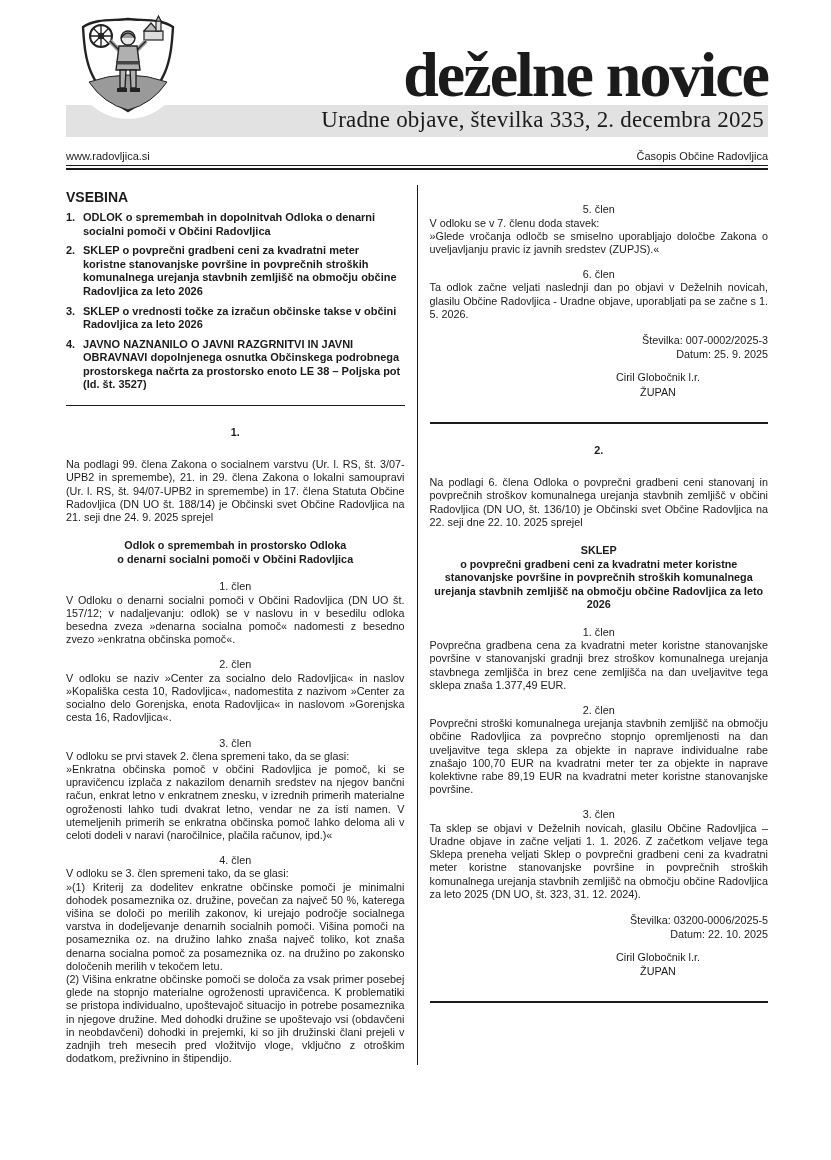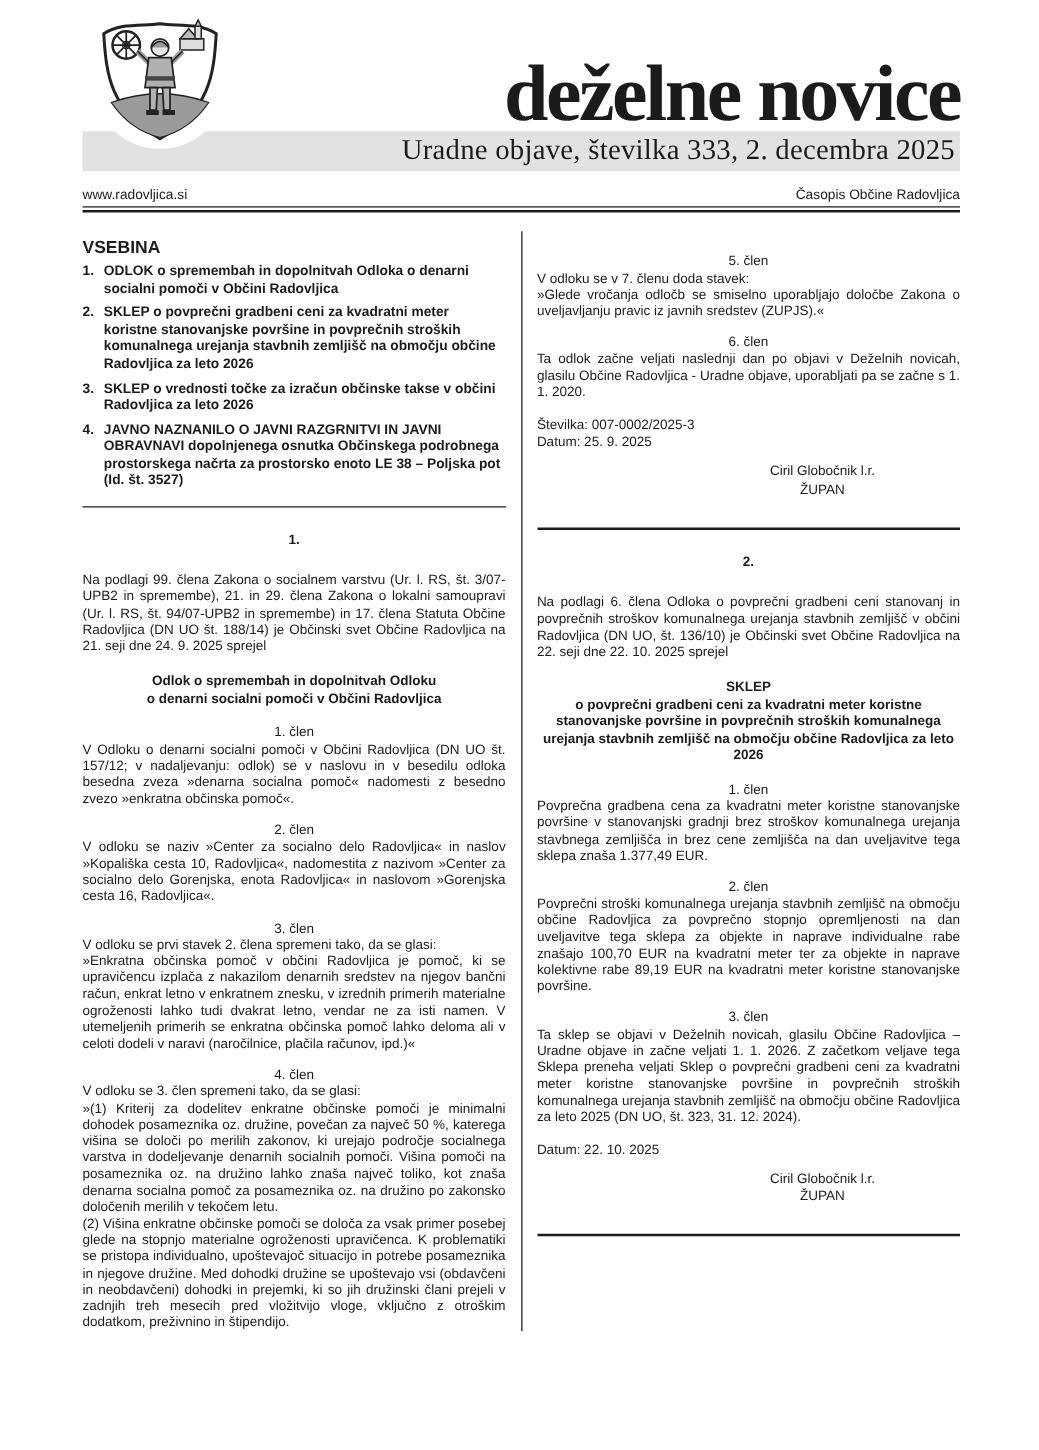--- a/index.html
+++ b/index.html
@@ -49,21 +49,21 @@
   .toc-text{flex:1;}
   .toc-rule{border:none;border-top:1.7px solid #1b1b1b;margin:13px 0 0;}
 
   
   .sec-no{text-align:center;font-weight:700;margin:20px 0 19px;}
   .para{white-space:pre-line;margin:0;}
   .doc-title{text-align:center;font-weight:700;margin:15px 0 14px;line-height:13.6px;}
   .art{margin-top:12px;}
   .art-h{text-align:center;}
   .meta{margin-top:12px;text-align:left;}
-  .meta div{line-height:14px;}
+  .meta div{line-height:14px;text-align:right;}
   .sig{width:160px;margin:9px 30px 0 auto;text-align:center;line-height:14.5px;}
   .midrule{border:none;border-top:2.4px solid #1b1b1b;margin:23px 0 0;}
   .endrule{border:none;border-top:2.4px solid #1b1b1b;margin:22px 0 0;}
 </style>
 </head>
 <body>
 
 <div class="page">
 
   <header class="masthead">
@@ -135,21 +135,21 @@
           <span class="toc-text">JAVNO NAZNANILO O JAVNI RAZGRNITVI IN JAVNI OBRAVNAVI dopolnjenega osnutka Občinskega podrobnega prostorskega načrta za prostorsko enoto LE 38 – Poljska pot (Id. št. 3527)</span>
         </div>
         <hr class="toc-rule">
       </div>
 
       <div class="sec-no">1.</div>
 
       <p class="para">Na podlagi 99. člena Zakona o socialnem varstvu (Ur. l. RS, št. 3/07-UPB2 in spremembe), 21. in 29. člena Zakona o lokalni samoupravi (Ur. l. RS, št. 94/07-UPB2 in spremembe) in 17. člena Statuta Občine Radovljica (DN UO št. 188/14) je Občinski svet Občine Radovljica na 21. seji dne 24. 9. 2025 sprejel</p>
 
       <div class="doc-title">
-        <div>Odlok o spremembah in dopolnitvah Odloku</div>
+        <div>Odlok o spremembah in prostorsko Odloka</div>
         <div>o denarni socialni pomoči v Občini Radovljica</div>
       </div>
 
       <div class="art">
         <div class="art-h">1. člen</div>
         <p class="para">V Odloku o denarni socialni pomoči v Občini Radovljica (DN UO št. 157/12; v nadaljevanju: odlok) se v naslovu in v besedilu odloka besedna zveza »denarna socialna pomoč« nadomesti z besedno zvezo »enkratna občinska pomoč«.</p>
       </div>
       <div class="art">
         <div class="art-h">2. člen</div>
         <p class="para">V odloku se naziv »Center za socialno delo Radovljica« in naslov »Kopališka cesta 10, Radovljica«, nadomestita z nazivom »Center za socialno delo Gorenjska, enota Radovljica« in naslovom »Gorenjska cesta 16, Radovljica«.</p>
@@ -170,21 +170,21 @@
     <div class="col">
 
 
       <div class="art">
         <div class="art-h">5. člen</div>
         <p class="para">V odloku se v 7. členu doda stavek:
 »Glede vročanja odločb se smiselno uporabljajo določbe Zakona o uveljavljanju pravic iz javnih sredstev (ZUPJS).«</p>
       </div>
       <div class="art">
         <div class="art-h">6. člen</div>
-        <p class="para">Ta odlok začne veljati naslednji dan po objavi v Deželnih novicah, glasilu Občine Radovljica - Uradne objave, uporabljati pa se začne s 1. 1. 2020.</p>
+        <p class="para">Ta odlok začne veljati naslednji dan po objavi v Deželnih novicah, glasilu Občine Radovljica - Uradne objave, uporabljati pa se začne s 1. 5. 2026.</p>
       </div>
 
       <div class="meta">
         <div>Številka: 007-0002/2025-3</div>
         <div>Datum: 25. 9. 2025</div>
       </div>
 
       <div class="sig">
         <div>Ciril Globočnik l.r.</div>
         <div>ŽUPAN</div>
@@ -208,20 +208,21 @@
       <div class="art">
         <div class="art-h">2. člen</div>
         <p class="para">Povprečni stroški komunalnega urejanja stavbnih zemljišč na območju občine Radovljica za povprečno stopnjo opremljenosti na dan uveljavitve tega sklepa za objekte in naprave individualne rabe znašajo 100,70 EUR na kvadratni meter ter za objekte in naprave kolektivne rabe 89,19 EUR na kvadratni meter koristne stanovanjske površine.</p>
       </div>
       <div class="art">
         <div class="art-h">3. člen</div>
         <p class="para">Ta sklep se objavi v Deželnih novicah, glasilu Občine Radovljica – Uradne objave in začne veljati 1. 1. 2026. Z začetkom veljave tega Sklepa preneha veljati Sklep o povprečni gradbeni ceni za kvadratni meter koristne stanovanjske površine in povprečnih stroških komunalnega urejanja stavbnih zemljišč na območju občine Radovljica za leto 2025 (DN UO, št. 323, 31. 12. 2024).</p>
       </div>
 
       <div class="meta">
+        <div>Številka: 03200-0006/2025-5</div>
         <div>Datum: 22. 10. 2025</div>
       </div>
 
       <div class="sig">
         <div>Ciril Globočnik l.r.</div>
         <div>ŽUPAN</div>
       </div>
 
       <hr class="endrule">
     </div>

